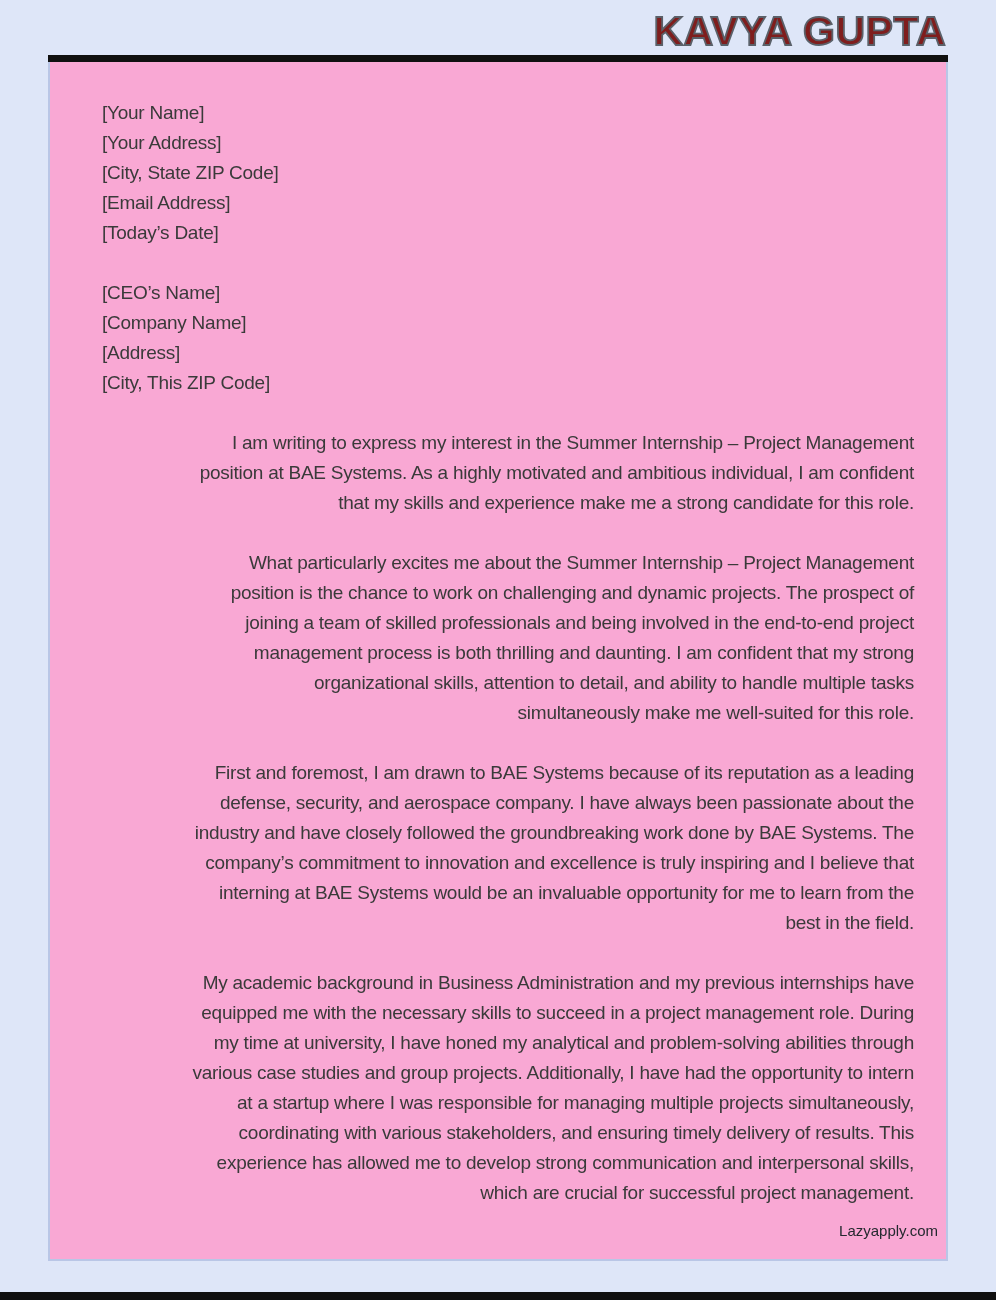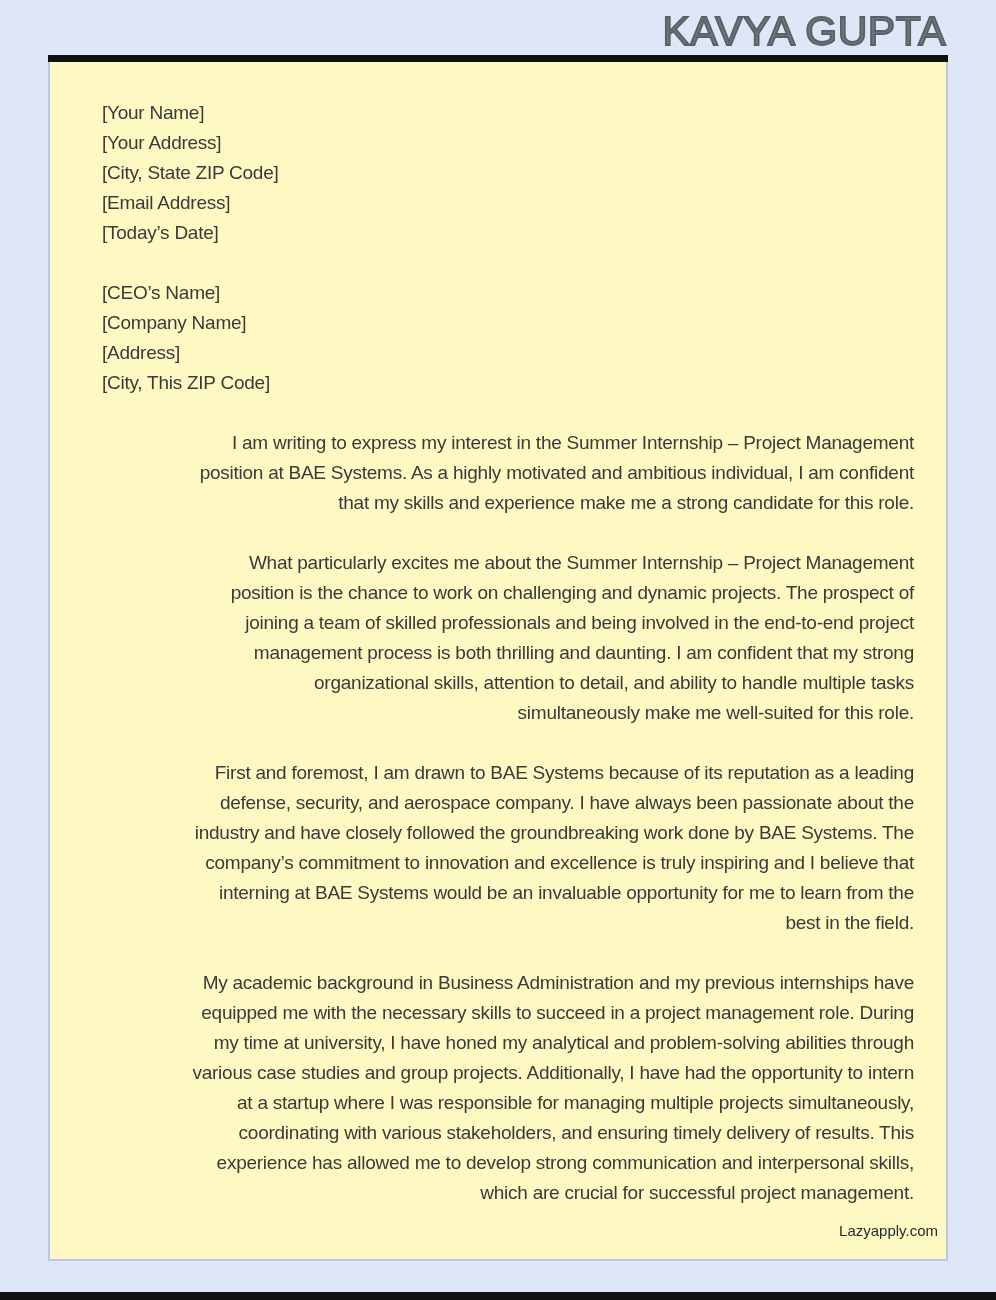--- a/index.html
+++ b/index.html
@@ -9,41 +9,41 @@
     overflow: hidden;
     background: #dee6f8;
     font-family: "Liberation Sans", sans-serif;
   }
   .canvas { position: absolute; inset: 0; }
 
   .header-name {
     position: absolute;
     top: 8px; right: 50px;
     font-size: 41px;
-    font-weight: 400;
+    font-weight: 700;
     letter-spacing: 0.5px;
-    color: #737373;
+    color: #7f1d1d;
     -webkit-text-stroke: 1.8px #5a6069;
     text-shadow: 0 0 1px #8a8f98;
     white-space: nowrap;
   }
 
   .top-bar {
     position: absolute;
     left: 48px; top: 55px;
     width: 900px; height: 7px;
     background: #101010;
   }
 
   .page {
     position: absolute;
     left: 48px; top: 62px;
     width: 900px; height: 1199px;
     box-sizing: border-box;
-    background: #fef9c3;
+    background: #f9a8d4;
     border: 2px solid #b9c6e6;
     border-top: none;
     overflow: hidden;
   }
 
   .content {
     padding: 36px 36px 0 52px;
     width: 812px;
     box-sizing: content-box;
     color: #3a3a3a;

